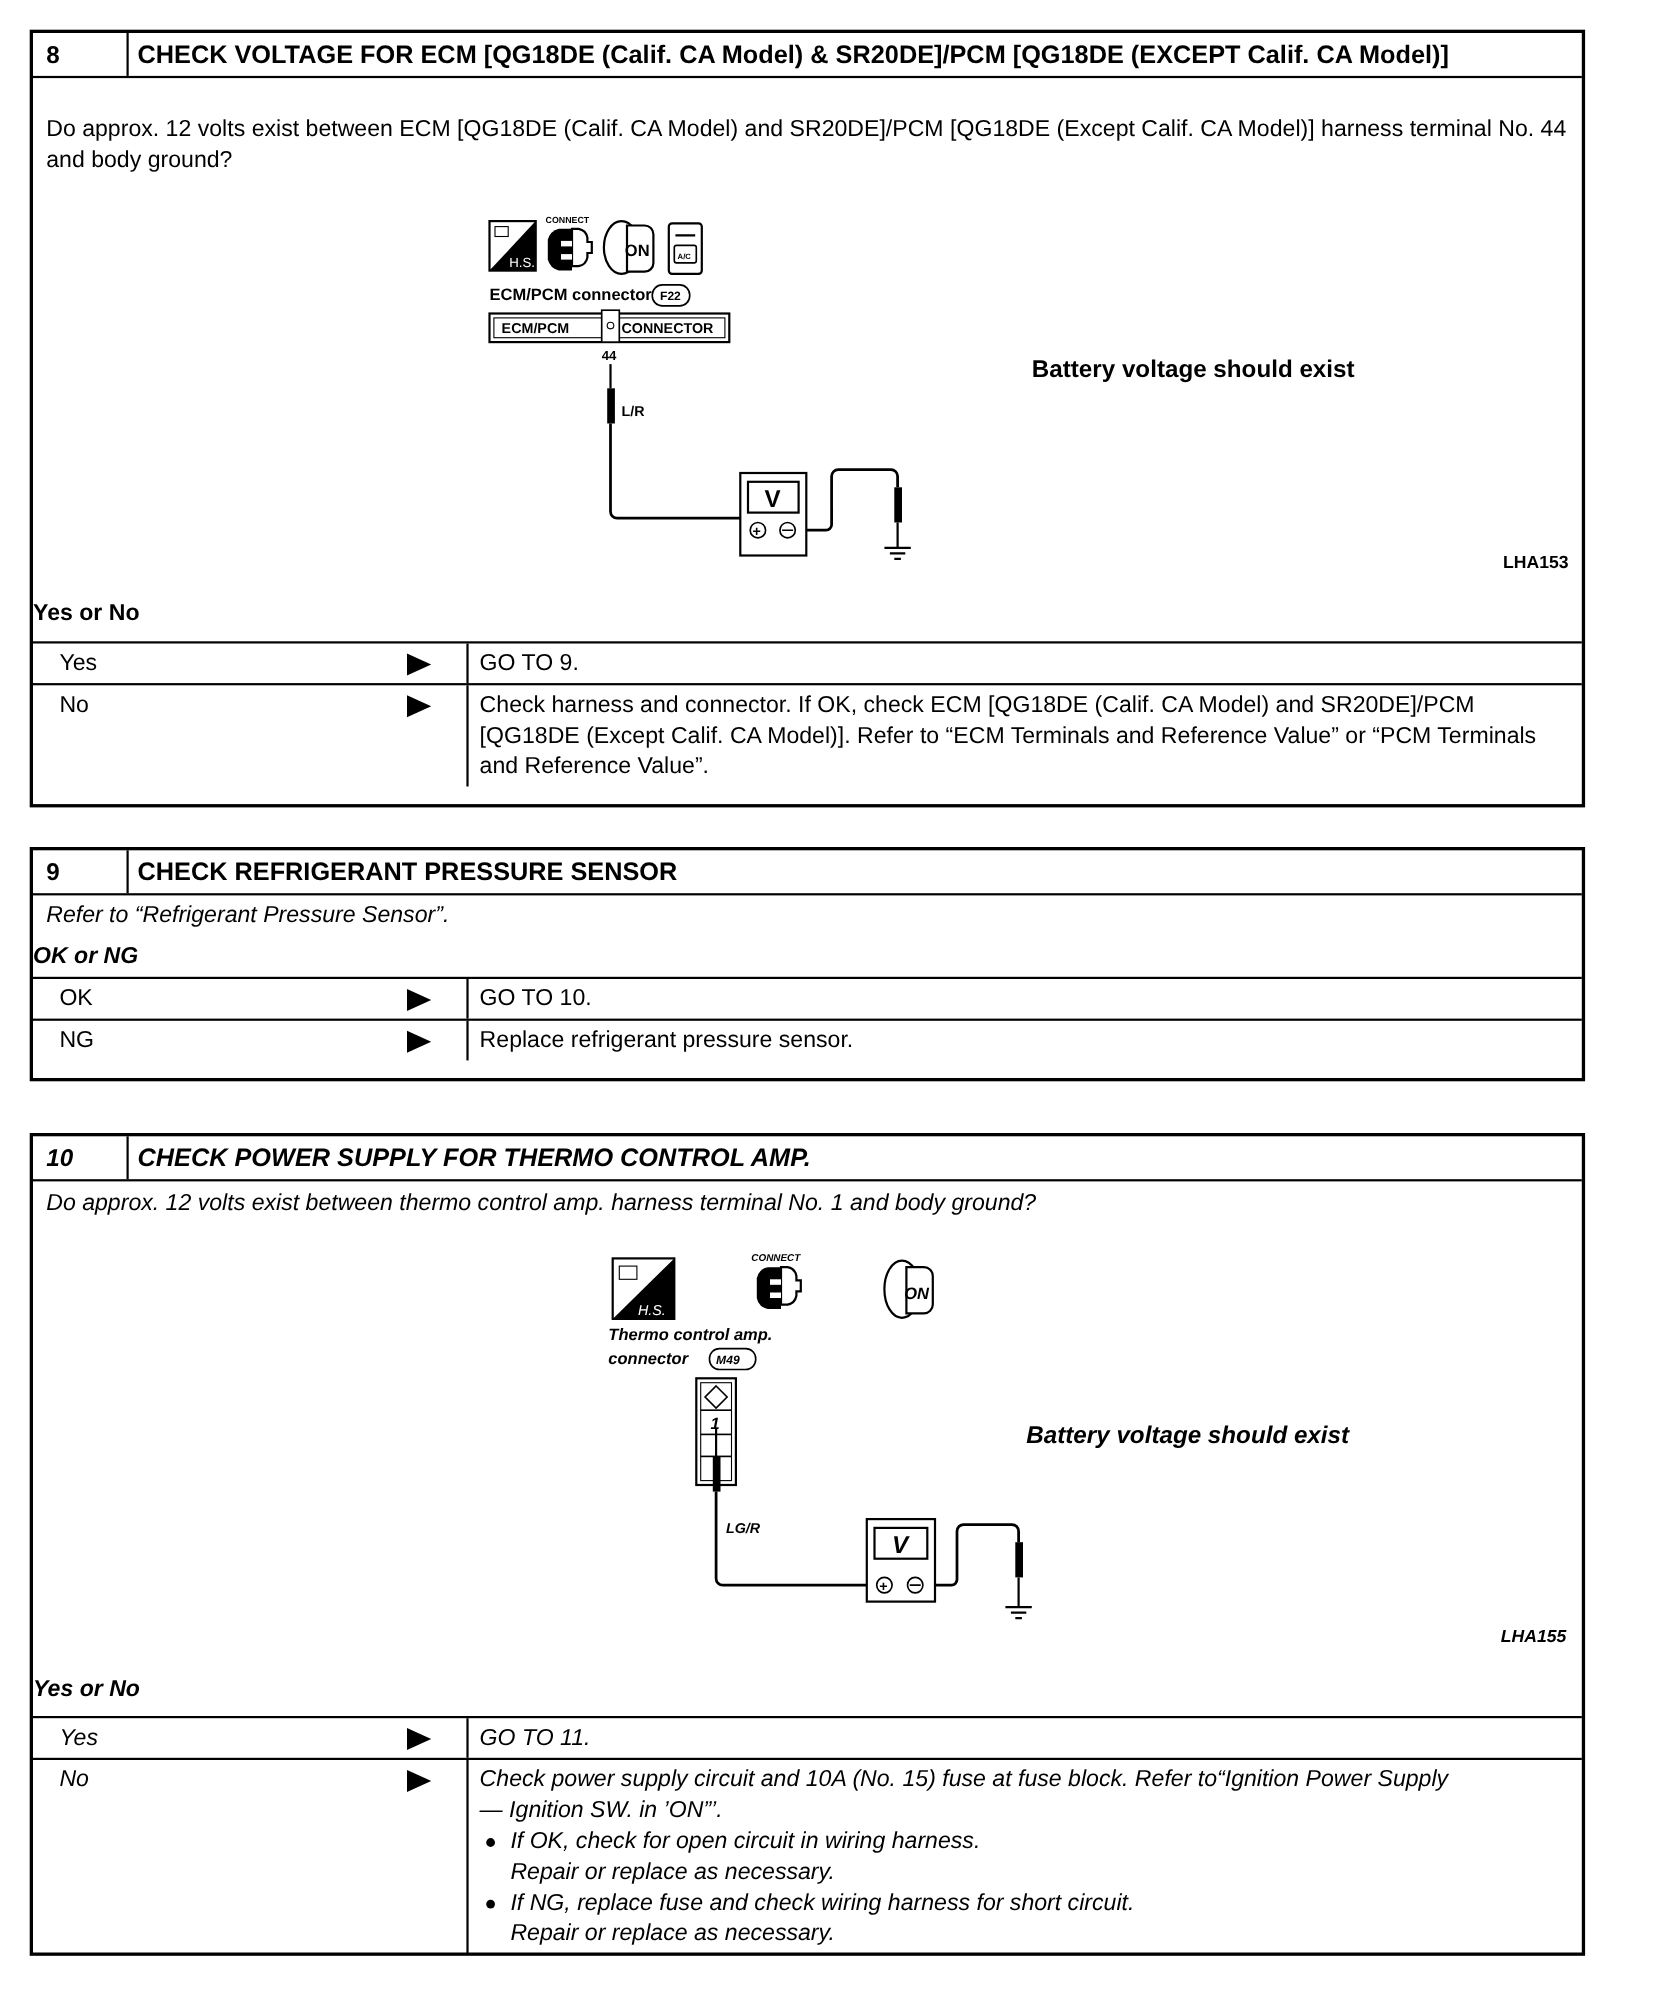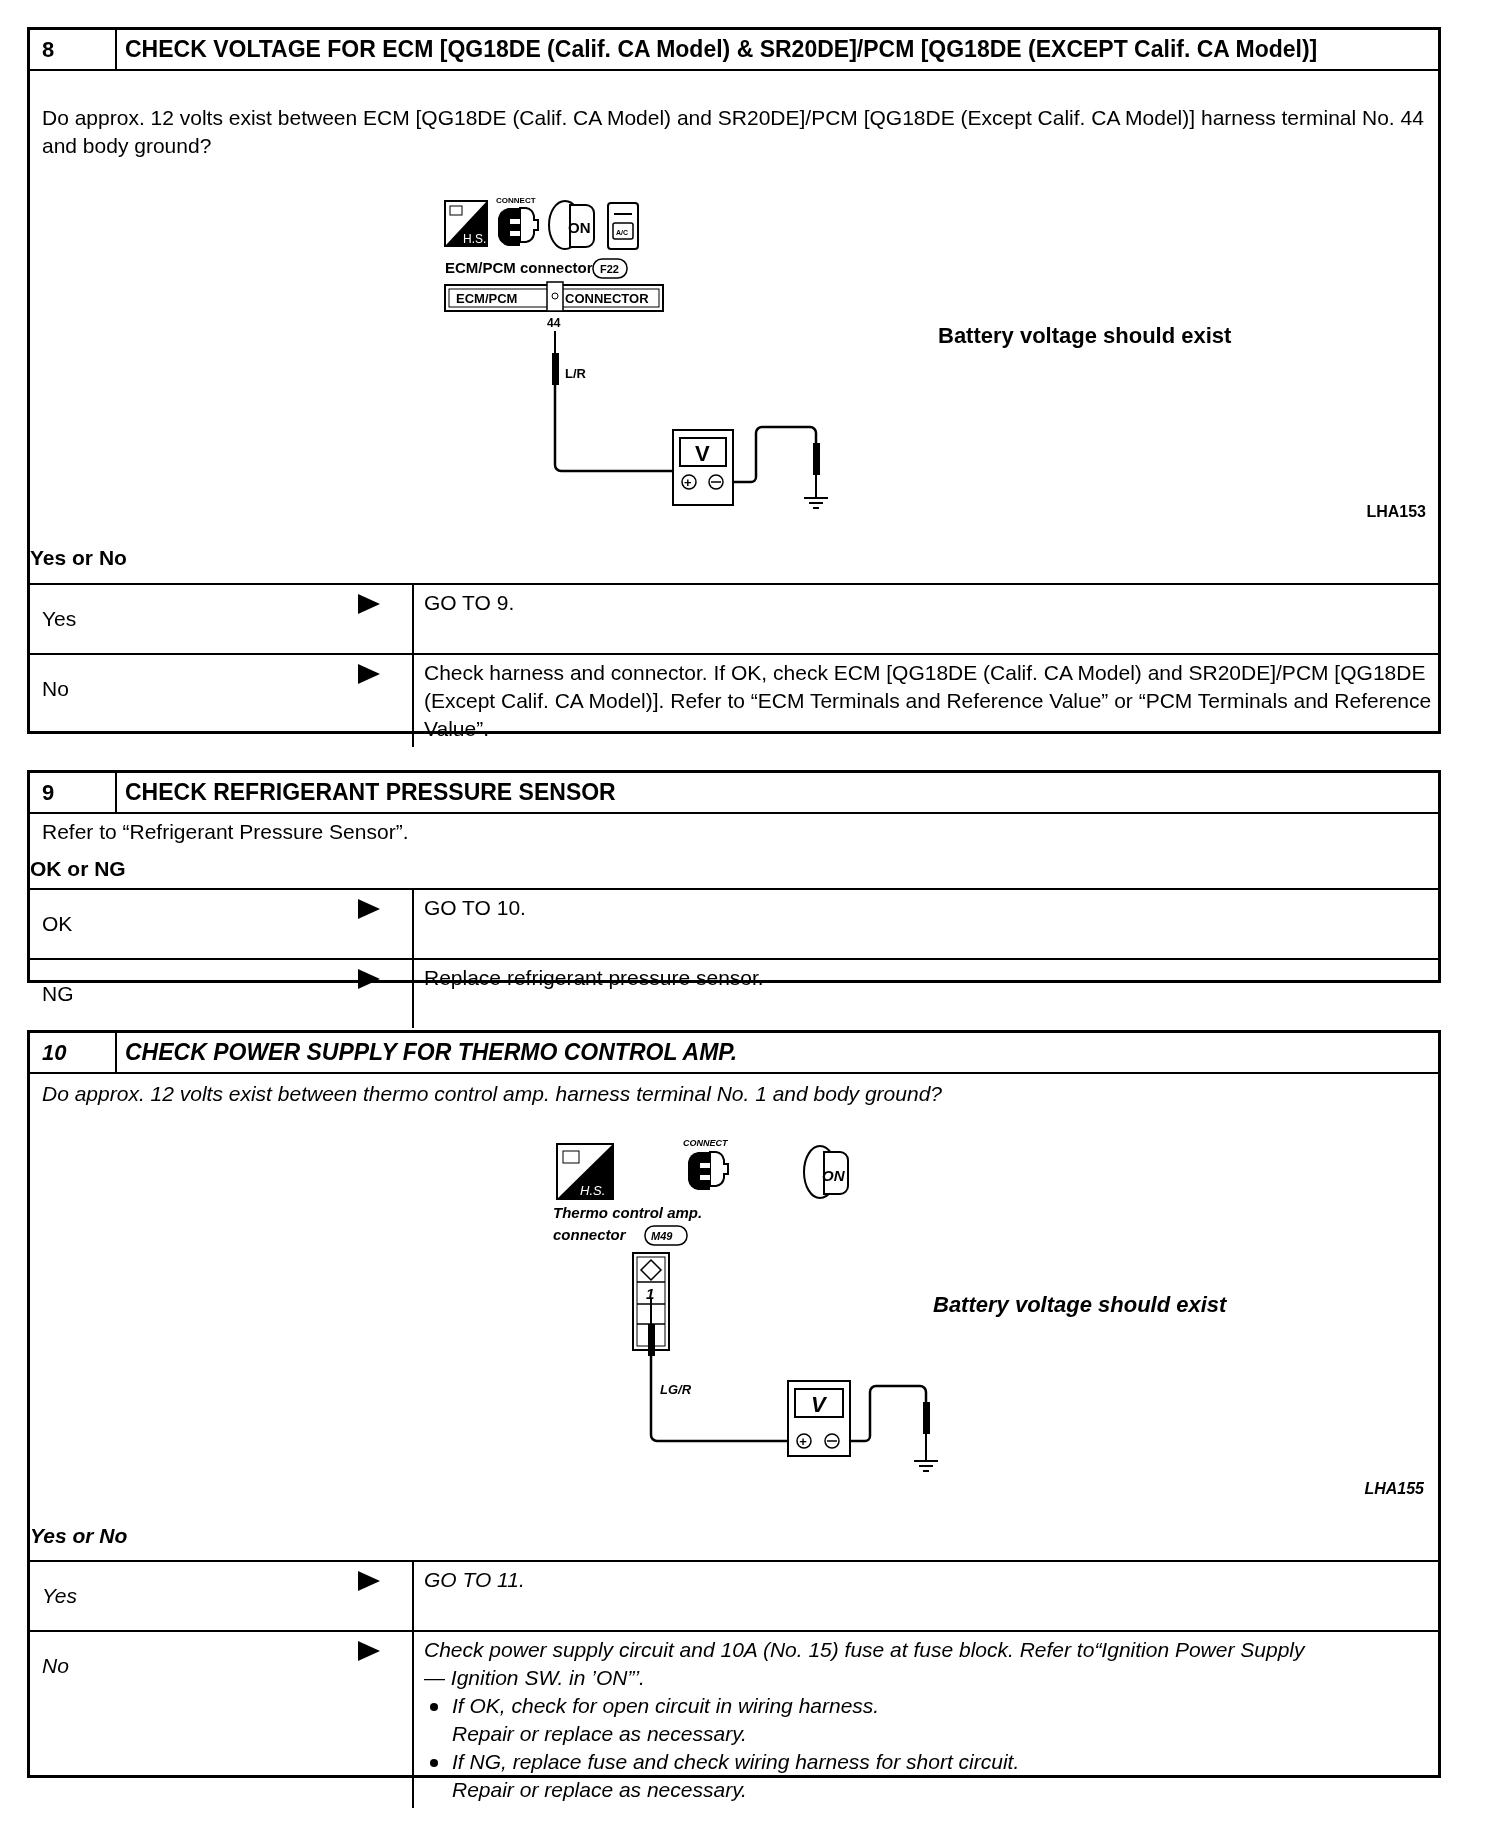--- a/index.html
+++ b/index.html
@@ -25,21 +25,21 @@
   .body-cell { position: relative; border-bottom: 2px solid #000; }
   .question { font-size: 21px; line-height: 28px; padding: 6px 12px 0 12px; }
   .result-label {
     position: absolute; left: 0; right: 0; text-align: left;
     font-weight: bold; font-size: 21px;
   }
   .row { display: flex; border-bottom: 2px solid #000; font-size: 21px; line-height: 28px; }
   .row:last-child { border-bottom: none; }
   .row .ans {
     width: 384px; flex: none; border-right: 2px solid #000; box-sizing: border-box;
-    padding: 20px 12px; position: relative;
+    padding: 4px 12px; position: relative; margin-left: 12px;
   }
   .row .ans .arrow {
     position: absolute; right: 32px; top: 9px; width: 0; height: 0;
     border-top: 10px solid transparent; border-bottom: 10px solid transparent;
     border-left: 22px solid #000;
   }
   .row .act { flex: 1; padding: 4px 10px; }
   .bullet { padding-left: 28px; position: relative; }
   .bullet::before {
     content: ""; position: absolute; left: 6px; top: 11px;
@@ -146,21 +146,21 @@
     </div>
     <div class="act" style="padding-right:4px;">Check harness and connector. If OK, check ECM [QG18DE (Calif. CA Model) and SR20DE]/PCM [QG18DE (Except Calif. CA Model)]. Refer to “ECM Terminals and Reference Value” or “PCM Terminals and Reference Value”.</div>
   </div>
 </div>
 
 <div class="tbl" style="top:770px; height:213px;">
   <div class="hdr">
     <div class="num">9</div>
     <div class="title">CHECK REFRIGERANT PRESSURE SENSOR</div>
   </div>
-  <div class="body-cell" style="height:74px;">
+  <div class="body-cell" style="height:74px;font-style:italic;">
     <div class="question" style="padding-top:4px;">Refer to “Refrigerant Pressure Sensor”.</div>
     <div class="result-label" style="top:43px;">OK or NG</div>
   </div>
   <div class="row">
     <div class="ans">
       <span>OK</span>
       <span class="arrow"></span>
     </div>
     <div class="act">GO TO 10.</div>
   </div>

